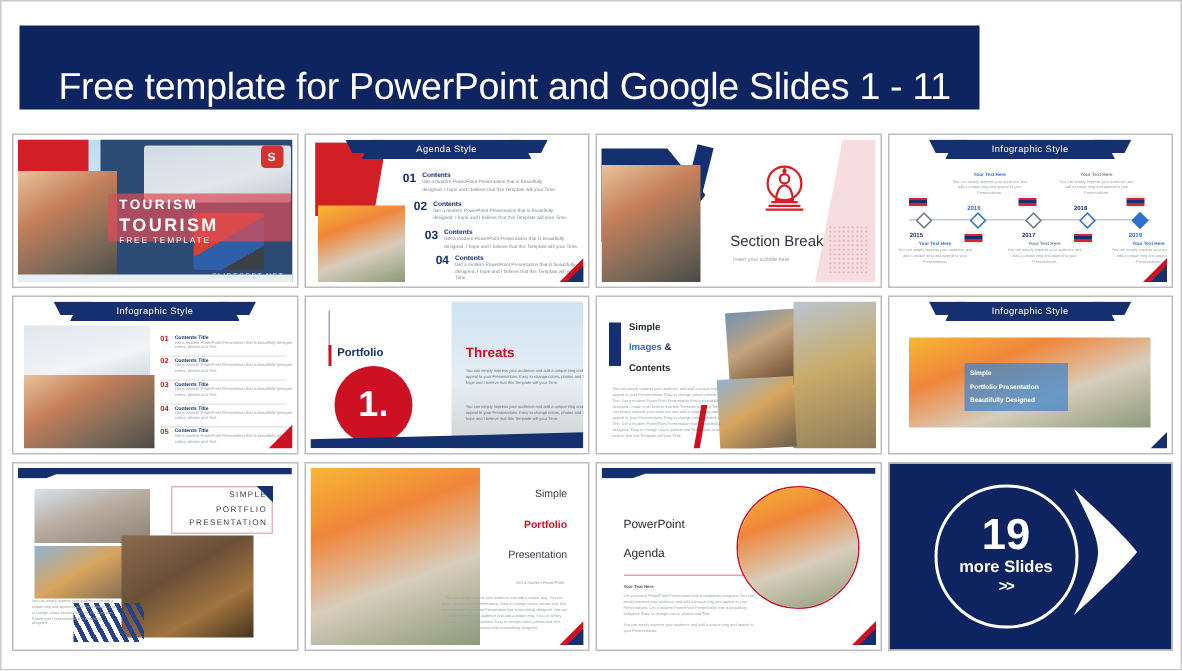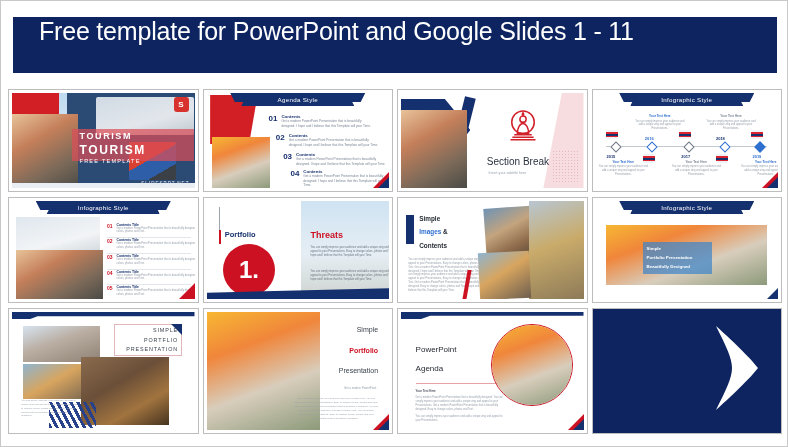--- a/index.html
+++ b/index.html
@@ -12,23 +12,23 @@
   .page{
     position:relative;width:788px;height:447px;
     background:#fff;
     box-sizing:border-box;
     border:1px solid #c9c9c9;
     padding:6px 6px 0 6px;
   }
 
   
   .banner{
-    position:absolute;left:12px;top:16px;width:764px;height:56px;
+    position:absolute;left:12px;top:16px;width:640px;height:56px;
     background:#0d2460;
-    display:flex;align-items:flex-start;
+    display:flex;align-items:flex-end;
     box-sizing:border-box;
     padding-left:26px;
   }
   .banner-title{
     color:#ffffff;
     font-size:25px;
     letter-spacing:-0.2px;
     white-space:nowrap;
     font-weight:400;
   }
@@ -481,20 +481,25 @@
         <div class="ig-circ">
           <div class="ph ph-temple" style="inset:0"></div>
         </div>
         <div class="corner-tri"></div>
         <div class="corner-tri2"></div>
       </div>
     </div>
 
     <div class="slide">
       <div class="ms">
+        <div class="ms-circle">
+          <div class="ms-num">19</div>
+          <div class="ms-lbl">more Slides</div>
+          <div class="ms-chev">&gt;&gt;</div>
+        </div>
         <svg class="ms-arrow" viewBox="0 0 46 88">
           <path d="M2 2 C22 20 38 36 44 44 C38 52 22 68 2 86 C12 66 18 54 18 44 C18 34 12 22 2 2 Z" fill="#ffffff"></path>
         </svg>
       </div>
     </div>
 
   </div>
 </div>
 
 </body></html>

